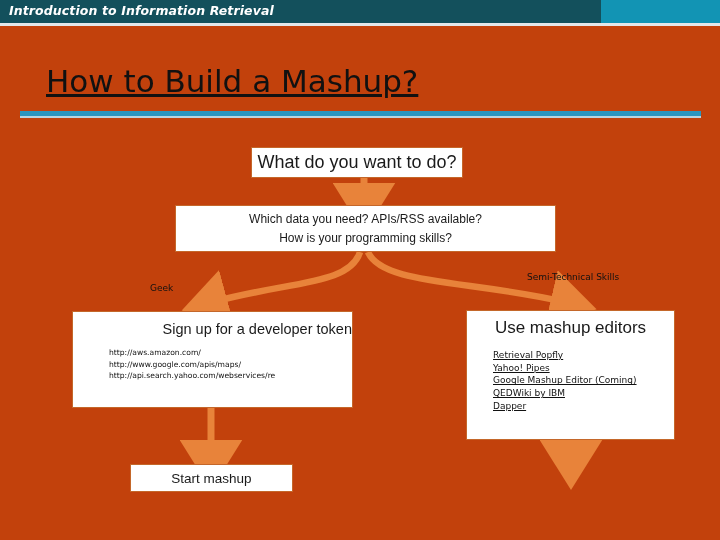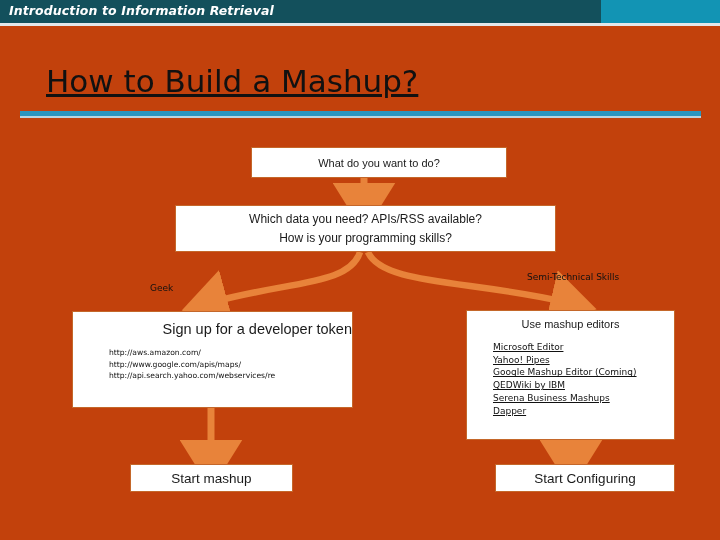--- a/index.html
+++ b/index.html
@@ -81,22 +81,22 @@
     background: #ffffff;
     color: #1a1a1a;
     display: flex;
     flex-direction: column;
     align-items: center;
     justify-content: center;
     z-index: 3;
   }
   .box-q1 {
     left: 251px; top: 147px;
-    width: 256px; height: 31px;
-    font-size: 11px;
+    width: 212px; height: 31px;
+    font-size: 18px;
   }
   .box-q2 {
     left: 175px; top: 205px;
     width: 381px; height: 47px;
     font-size: 12px;
     line-height: 19px;
   }
   .box-geek {
     left: 72px; top: 311px;
     width: 281px; height: 97px;
@@ -120,21 +120,21 @@
   .url-list div { white-space: nowrap; }
 
   .box-editors {
     left: 466px; top: 310px;
     width: 209px; height: 130px;
     align-items: stretch;
     justify-content: flex-start;
     padding: 7px 0 0 0;
   }
   .box-editors .box-heading {
-    font-size: 11px;
+    font-size: 17px;
     text-align: center;
     color: #1a1a1a;
   }
   .editor-list {
     margin: 11px 0 0 26px;
     font-size: 9px;
     line-height: 12.7px;
     color: #111111;
     font-family: "DejaVu Sans", sans-serif;
     text-align: left;
@@ -225,30 +225,26 @@
     <div class="url-list">
       <div>http://aws.amazon.com/</div>
       <div>http://www.google.com/apis/maps/</div>
       <div>http://api.search.yahoo.com/webservices/re</div>
     </div>
   </div>
 
   <div class="flow-box box-editors">
     <div class="box-heading">Use mashup editors</div>
     <div class="editor-list">
-      <div><span>Microsoft Editor</span></div>
+      <div><span>Retrieval Popfly</span></div>
       <div><span>Yahoo! Pipes</span></div>
       <div><span>Google Mashup Editor (Coming)</span></div>
       <div><span>QEDWiki by IBM</span></div>
-      <div><span>Serena Business Mashups</span></div>
       <div><span>Dapper</span></div>
     </div>
   </div>
 
   <div class="flow-box box-start-coding">
     <span>Start mashup</span>
   </div>
 
-  <div class="flow-box box-start-config">
-    <span>Start Configuring</span>
-  </div>
 
 </div>
 
 </body></html>

